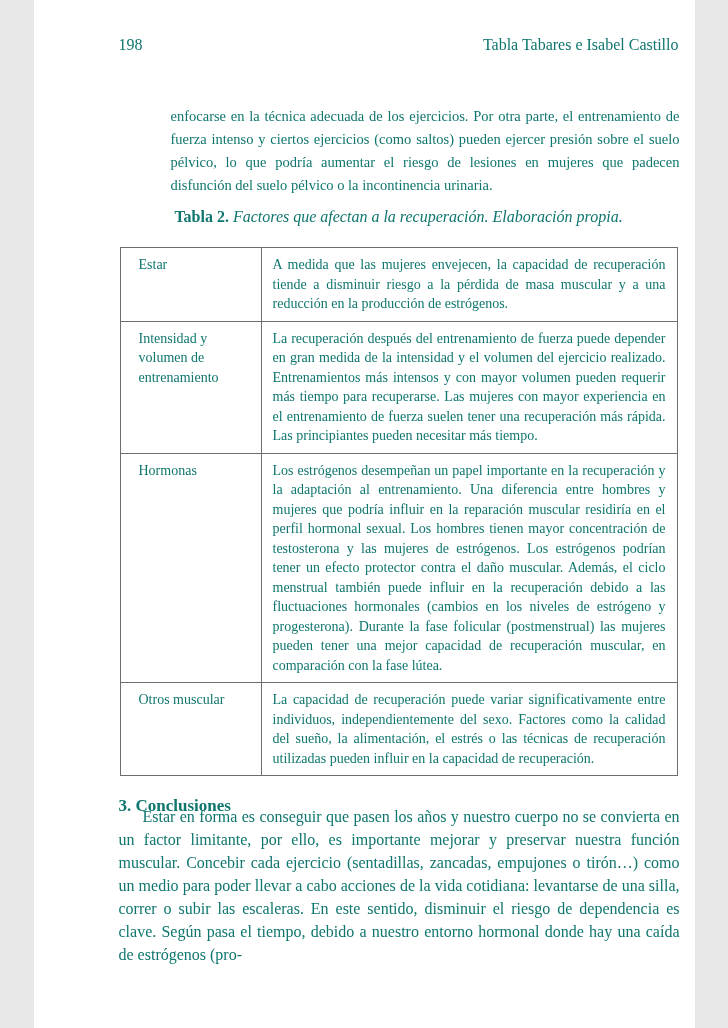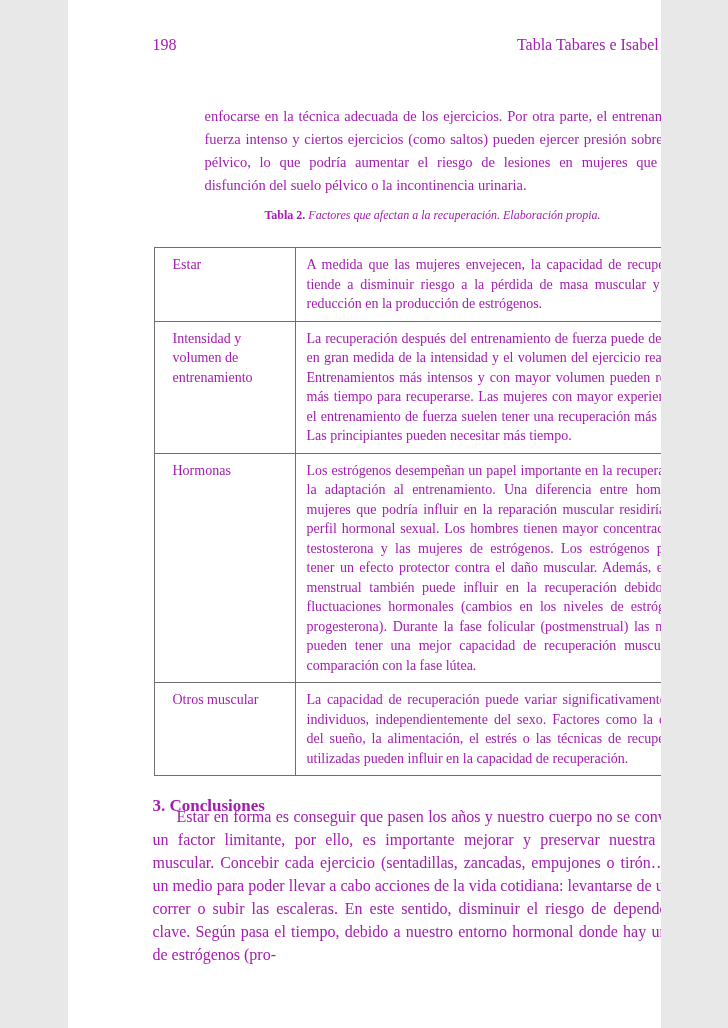--- a/index.html
+++ b/index.html
@@ -1,24 +1,24 @@
 <!DOCTYPE html>
 <html lang="es"><head>
 <meta charset="utf-8">
 <style>
   * { margin: 0; padding: 0; box-sizing: border-box; }
   html, body { background: #e8e8e8; }
   .page {
     position: relative;
-    width: 593px;
+    width: 661px;
     height: 1028px;
     margin: 0 auto;
     background: #ffffff;
     font-family: "Liberation Serif", "DejaVu Serif", serif;
-    color: #a21caf;
+    color: #0f766e;
     overflow: hidden;
   }
   .page-header {
     position: absolute;
     top: 36px;
     left: 85px;
     width: 560px;
     display: flex;
     justify-content: space-between;
     align-items: baseline;
@@ -32,21 +32,21 @@
     font-size: 14.5px;
     line-height: 23px;
     text-align: justify;
   }
   .table-caption {
     position: absolute;
     top: 208px;
     left: 85px;
     width: 560px;
     text-align: center;
-    font-size: 12px;
+    font-size: 16px;
   }
   .table-caption .cap-label { font-weight: bold; }
   .table-caption .cap-text { font-style: italic; }
   .factors-table {
     position: absolute;
     top: 247px;
     left: 86px;
     width: 557px;
     border-collapse: collapse;
     table-layout: fixed;

